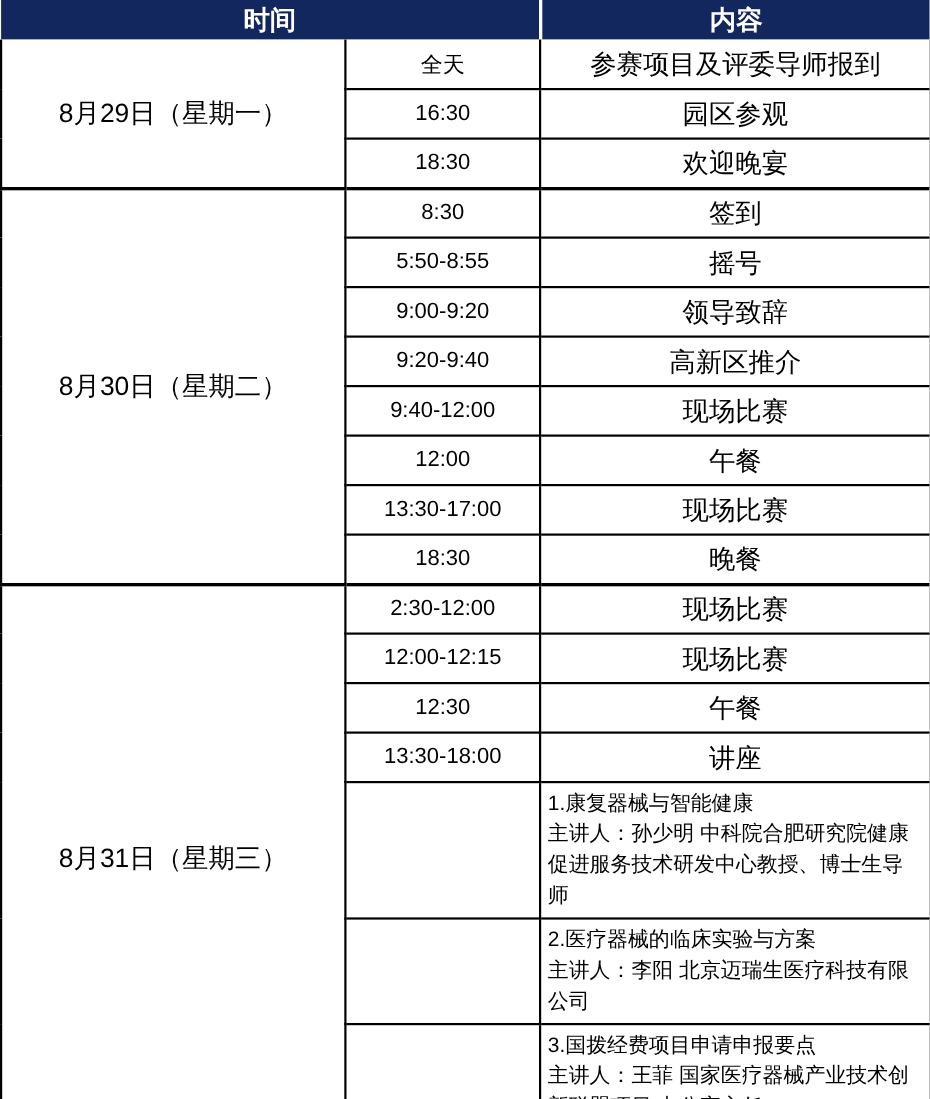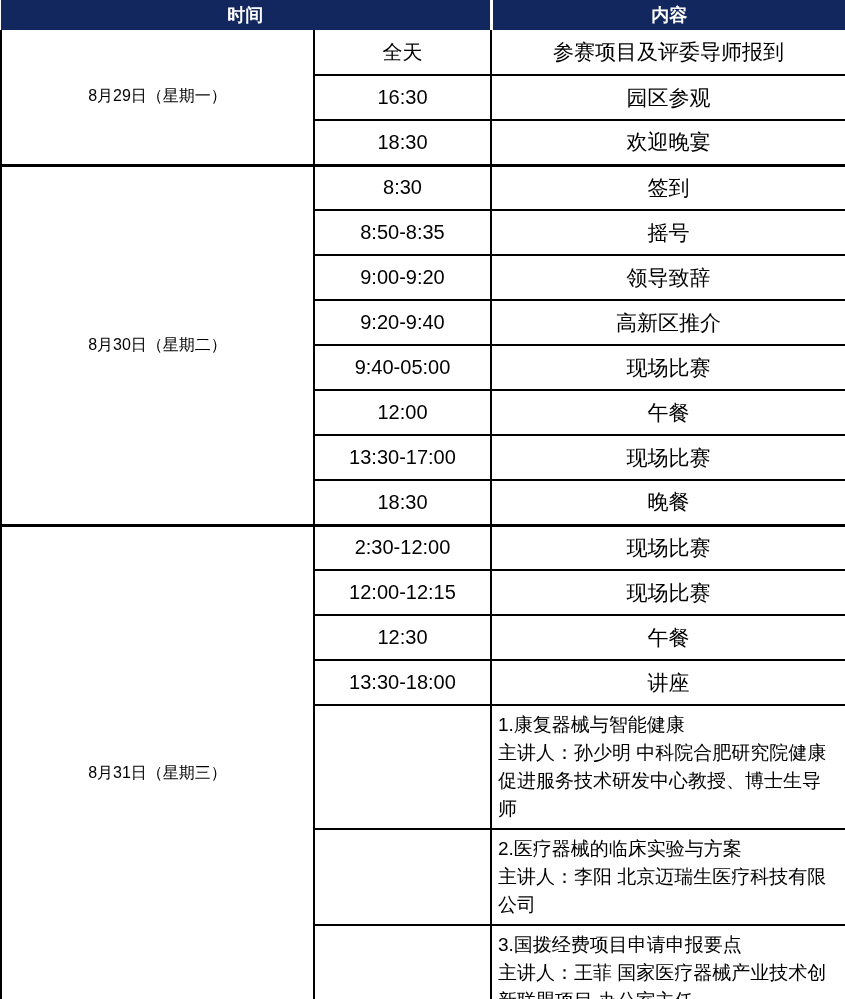--- a/index.html
+++ b/index.html
@@ -26,21 +26,21 @@
     table-layout: fixed;
     color: var(--body-text);
   }
   col.c-date    { width: 313px; }
   col.c-time    { width: 177px; }
   col.c-content { width: 355px; }
 
   thead th {
     background: var(--header-bg);
     color: var(--header-text);
-    font-size: 18px;
+    font-size: 24px;
     font-weight: bold;
     height: 30px;
     padding: 2px 0;
     border: none;
     text-align: center;
     vertical-align: middle;
   }
   thead th.th-time { border-right: 3px solid #FFFFFF; }
 
   tbody td {
@@ -50,25 +50,25 @@
     vertical-align: middle;
     padding: 2px 8px;
     background: #FFFFFF;
   }
   tbody tr { height: 45px; }
   tbody tr.first-body-row td { border-top: none; }
   tbody tr.section-start td { border-top: 3px solid var(--border-color); }
   tbody tr.last-row td { border-bottom: 4px solid var(--border-color); }
 
   td.date-cell {
-    font-size: 16px;
+    font-size: 24px;
     text-align: center;
   }
   td.time-cell { font-size: 20px; }
-  td.content-cell { font-size: 21px; }
+  td.content-cell { font-size: 24px; }
   td.content-cell.lecture {
     text-align: left;
     font-size: 19px;
     line-height: 28px;
     padding: 5px 6px;
     white-space: pre-line;
     vertical-align: middle;
   }
   tr.lecture-row { height: auto; margin-left: 17px; }
 </style>
@@ -101,33 +101,33 @@
         <tr>
           <td class="time-cell">18:30</td>
           <td class="content-cell">欢迎晚宴</td>
         </tr>
         <tr class="section-start">
           <td rowspan="8" class="date-cell">8月30日（星期二）</td>
           <td class="time-cell">8:30</td>
           <td class="content-cell">签到</td>
         </tr>
         <tr>
-          <td class="time-cell">8:50-8:35</td>
+          <td class="time-cell">5:50-8:55</td>
           <td class="content-cell">摇号</td>
         </tr>
         <tr>
           <td class="time-cell">9:00-9:20</td>
           <td class="content-cell">领导致辞</td>
         </tr>
         <tr>
           <td class="time-cell">9:20-9:40</td>
           <td class="content-cell">高新区推介</td>
         </tr>
         <tr>
-          <td class="time-cell">9:40-05:00</td>
+          <td class="time-cell">9:40-12:00</td>
           <td class="content-cell">现场比赛</td>
         </tr>
         <tr>
           <td class="time-cell">12:00</td>
           <td class="content-cell">午餐</td>
         </tr>
         <tr>
           <td class="time-cell">13:30-17:00</td>
           <td class="content-cell">现场比赛</td>
         </tr>

